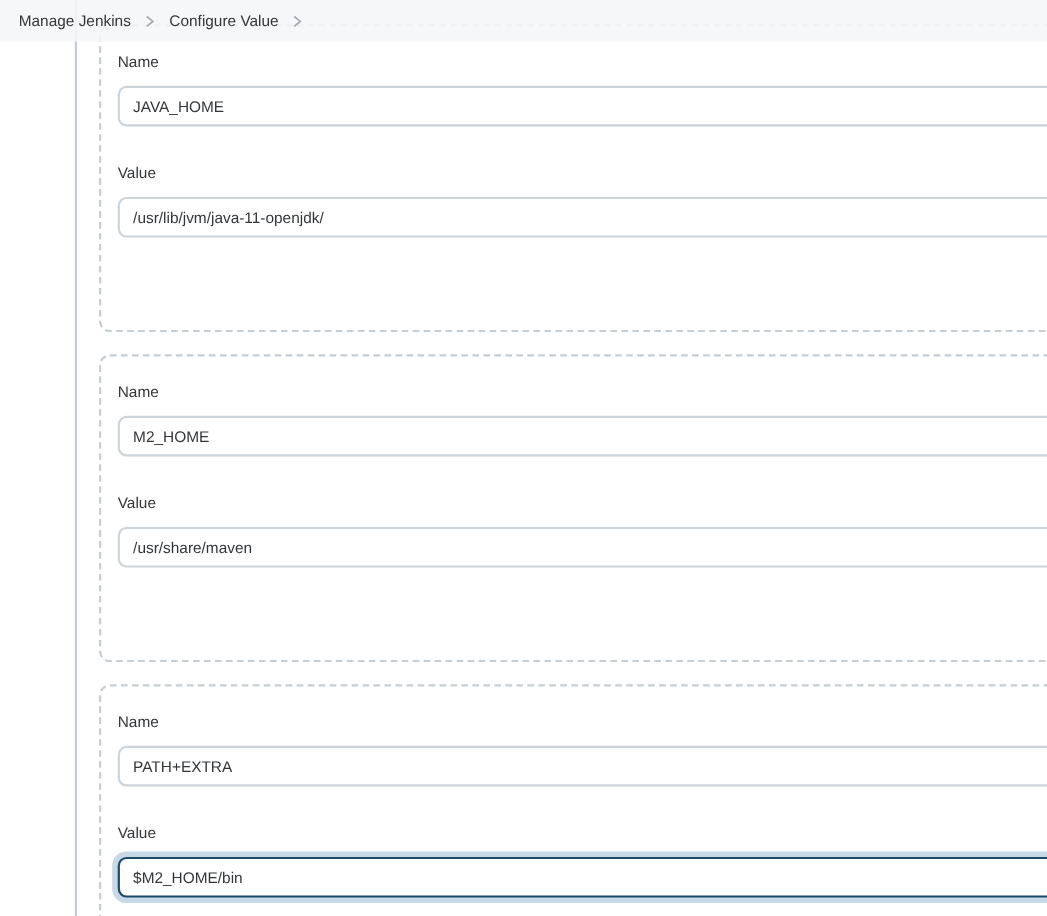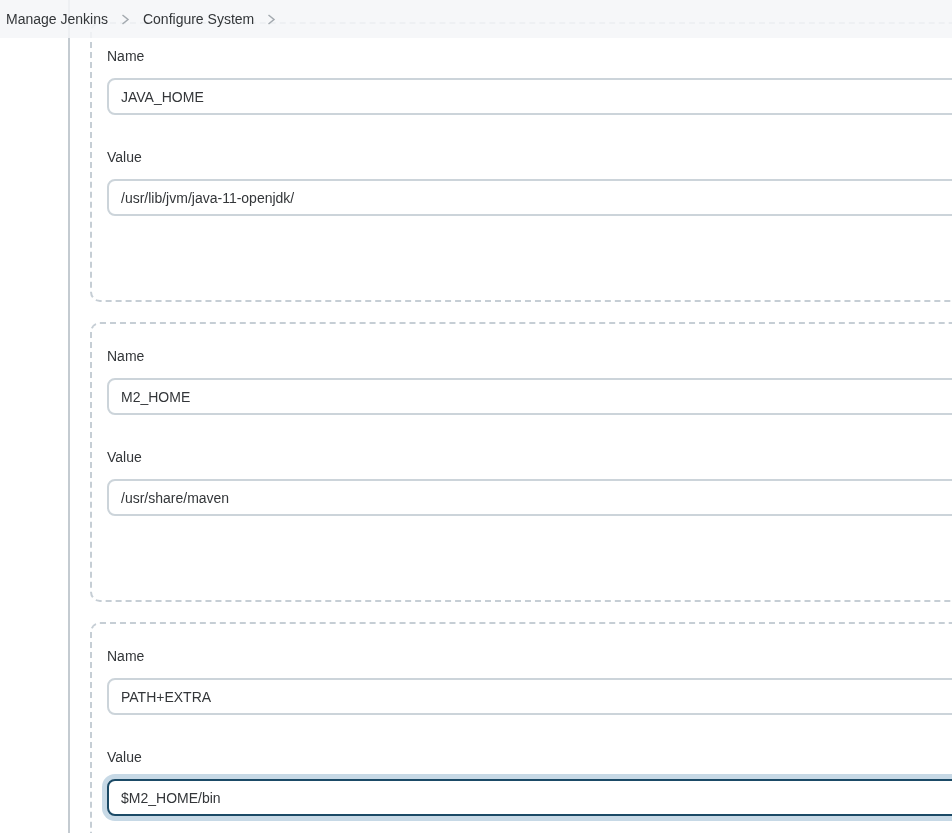--- a/index.html
+++ b/index.html
@@ -10,21 +10,21 @@
     font-family: "Liberation Sans", sans-serif;
   }
   
   .breadcrumb-bar {
     position: absolute;
     top: 0; left: 0;
     width: 952px; height: 38px;
     background: rgba(245, 246, 248, 0.86);
     display: flex;
     align-items: center;
-    padding-left: 6px;
+    padding-left: 17px;
     z-index: 10;
   }
   .crumb {
     font-size: 14px;
     color: #333639;
     text-decoration: none;
     cursor: pointer;
     white-space: nowrap;
   }
   .crumb-sep {
@@ -117,19 +117,19 @@
 
 </div>
 
 <div class="breadcrumb-bar">
   <a class="crumb">Manage Jenkins</a>
   <span class="crumb-sep">
     <svg width="9" height="11" viewBox="0 0 9 11">
       <path d="M1.5 1 L7 5.5 L1.5 10" fill="none" stroke="#a4aab0" stroke-width="1.5"></path>
     </svg>
   </span>
-  <a class="crumb">Configure System</a>
+  <a class="crumb">Configure Value</a>
   <span class="crumb-sep">
     <svg width="9" height="11" viewBox="0 0 9 11">
       <path d="M1.5 1 L7 5.5 L1.5 10" fill="none" stroke="#a4aab0" stroke-width="1.5"></path>
     </svg>
   </span>
 </div>
 
 </body></html>

